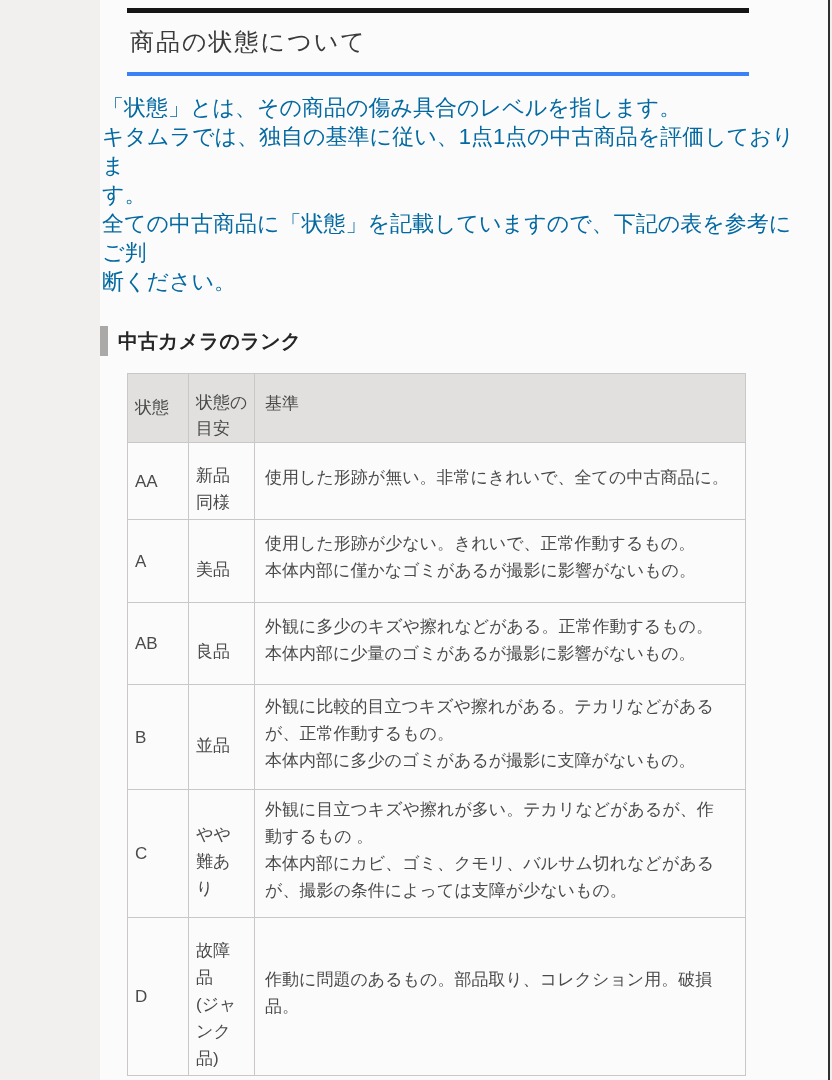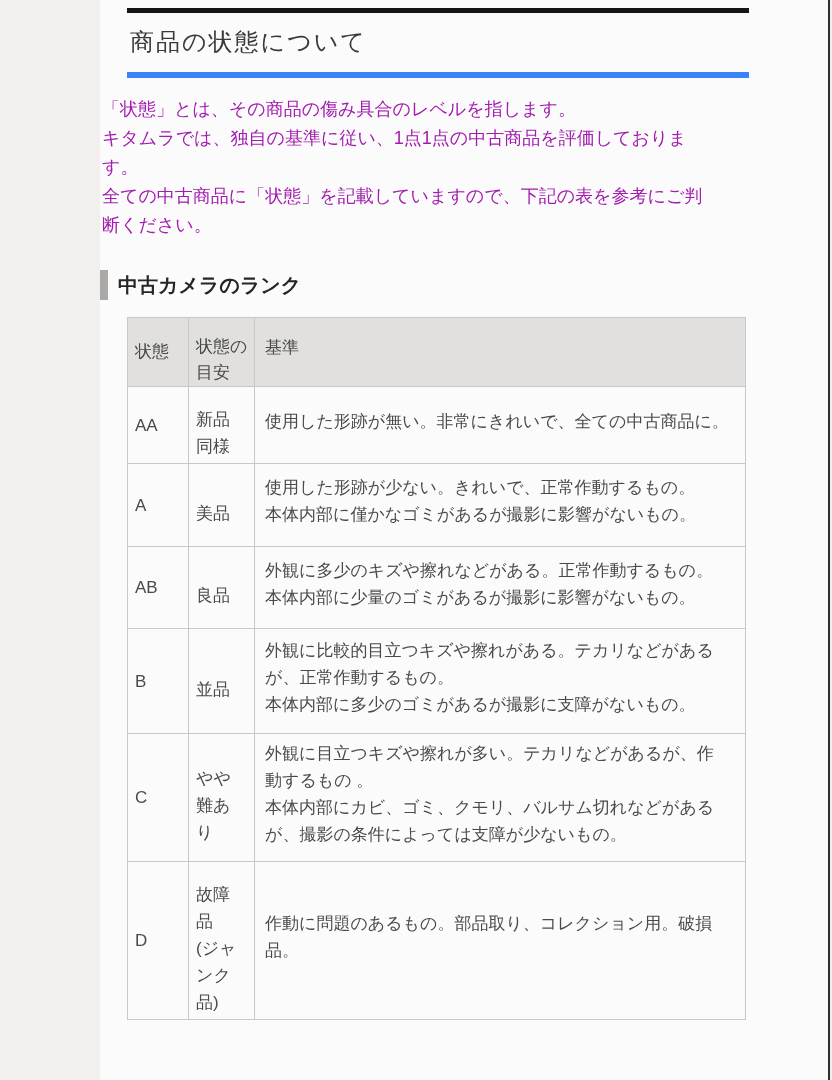--- a/index.html
+++ b/index.html
@@ -23,37 +23,37 @@
     height: 1080px;
     background: #fcfbfb;
     border-right: 2px solid #2f2f2f;
     box-sizing: border-box;
   }
   
   .title-block {
     margin: 8px 0 0 27px;
     width: 622px;
     border-top: 5px solid #151515;
-    border-bottom: 6px solid #3b82f6;
+    border-bottom: 4px solid #3b82f6;
   }
   .page-title {
     margin: 0;
     padding: 13px 0 14px 3px;
     font-size: 24px;
     font-weight: 400;
     letter-spacing: 2px;
     color: #3a3a3a;
   }
   
   .intro {
     margin: 17px 0 0 2px;
     width: 710px;
-    font-size: 18px;
+    font-size: 22px;
     line-height: 29px;
-    color: #a21caf;
+    color: #0369a1;
     white-space: pre-line;
   }
   
   .pill-row {
     margin: 12px 0 0 16px;
     display: flex;
     gap: 28px;
     align-items: center;
   }
   .pill {

